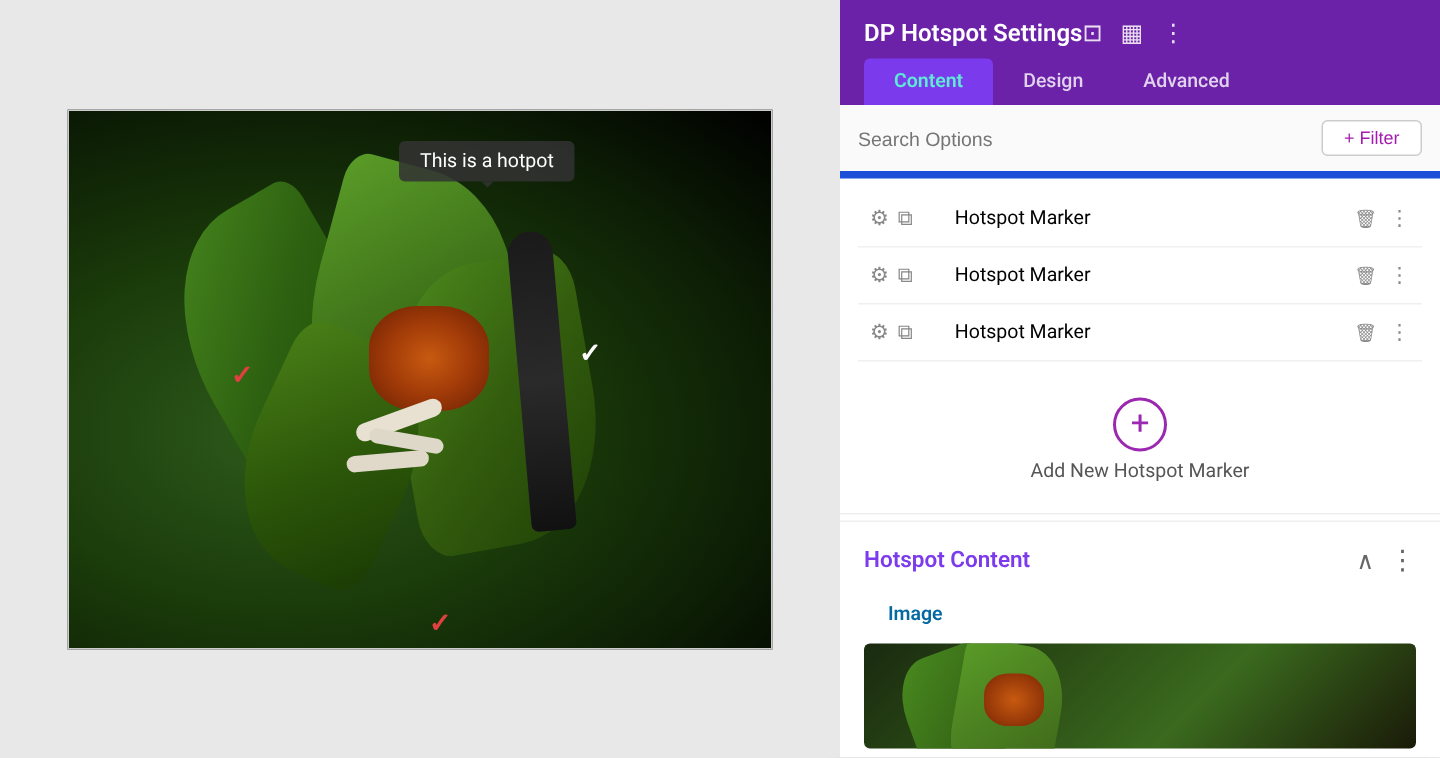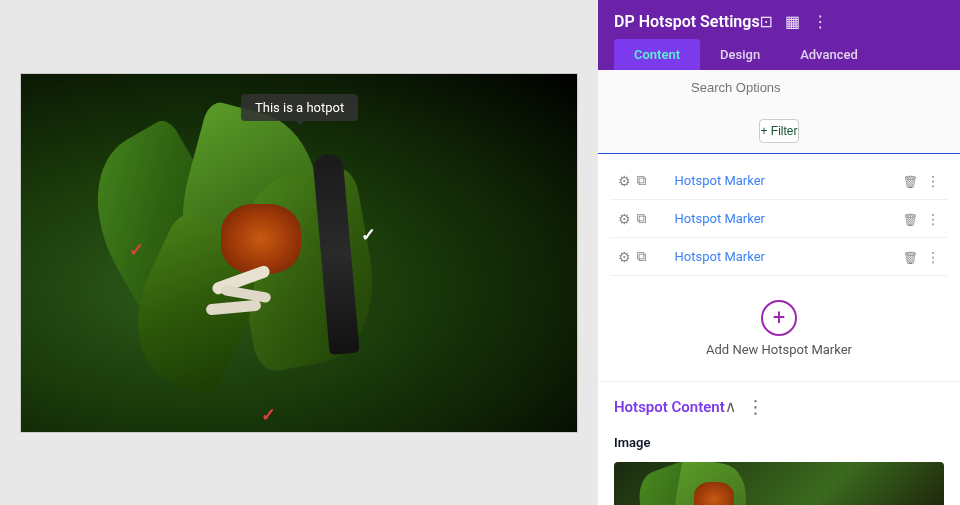--- a/index.html
+++ b/index.html
@@ -17,21 +17,21 @@
       flex: 1;
       display: flex;
       align-items: center;
       justify-content: center;
       background: #e8e8e8;
       padding: 20px;
       position: relative;
     }
 
     .image-container {
-      width: 558px;
+      width: 470px;
       height: 360px;
       background: #1a1a1a;
       position: relative;
       border: 1px solid #ccc;
       overflow: hidden;
     }
 
     
     .food-bg {
       width: 100%;
@@ -252,41 +252,40 @@
       color: #5eead4;
       font-weight: 600;
     }
 
     
     .search-bar {
       padding: 10px 12px;
       display: flex;
       align-items: center;
       gap: 24px;
-      border-bottom: 1px solid #1d4ed8;
+      border-bottom: 5px solid #1d4ed8;
       background: #fafafa;
-      flex-direction: column;
     }
 
     .search-input {
       flex: 1;
       border: none;
       background: transparent;
       font-size: 13px;
       color: #666;
       outline: none;
     }
 
     .filter-btn {
-      padding: 4px 0;
+      padding: 4px 14px;
       border: 1px solid #ccc;
       border-radius: 4px;
       background: white;
       font-size: 12px;
-      color: #14532d;
+      color: #a21caf;
       cursor: pointer;
       display: flex;
       align-items: flex-start;
       gap: 4px;
     }
 
     
     .markers-list {
       padding: 8px 12px;
     }
@@ -303,21 +302,21 @@
       display: flex;
       gap: 6px;
       align-items: center;
       color: #888;
       font-size: 14px;
     }
 
     .marker-label {
       flex: 1;
       font-size: 13px;
-      color: #3b82f6;
+      color: #000000;
       padding-left: 20px;
     }
 
     .marker-icons-right {
       display: flex;
       gap: 8px;
       align-items: center;
       color: #888;
       font-size: 14px;
     }
@@ -353,20 +352,21 @@
 
     
     .content-section {
       border-top: 1px solid #eee;
       padding: 0;
     }
 
     .section-header {
       display: flex;
       align-items: center;
+      justify-content: space-between;
       padding: 14px 16px;
     }
 
     .section-title {
       font-size: 15px;
       font-weight: 600;
       color: #7c3aed;
     }
 
     .section-header-icons {
@@ -374,21 +374,22 @@
       gap: 10px;
       align-items: center;
       color: #666;
       font-size: 14px;
     }
 
     .image-label {
       padding: 4px 16px 8px;
       font-size: 13px;
       font-weight: 600;
-      color: #0f172a;
+      color: #0369a1;
+      margin-left: 16px;
     }
 
     .image-thumbnail {
       margin: 4px 16px;
       height: 70px;
       background: linear-gradient(135deg, #1a2a10 0%, #2a4a15 30%, #3a6a1e 60%, #1a1a08 100%);
       border-radius: 4px;
       overflow: hidden;
       position: relative;
     }

